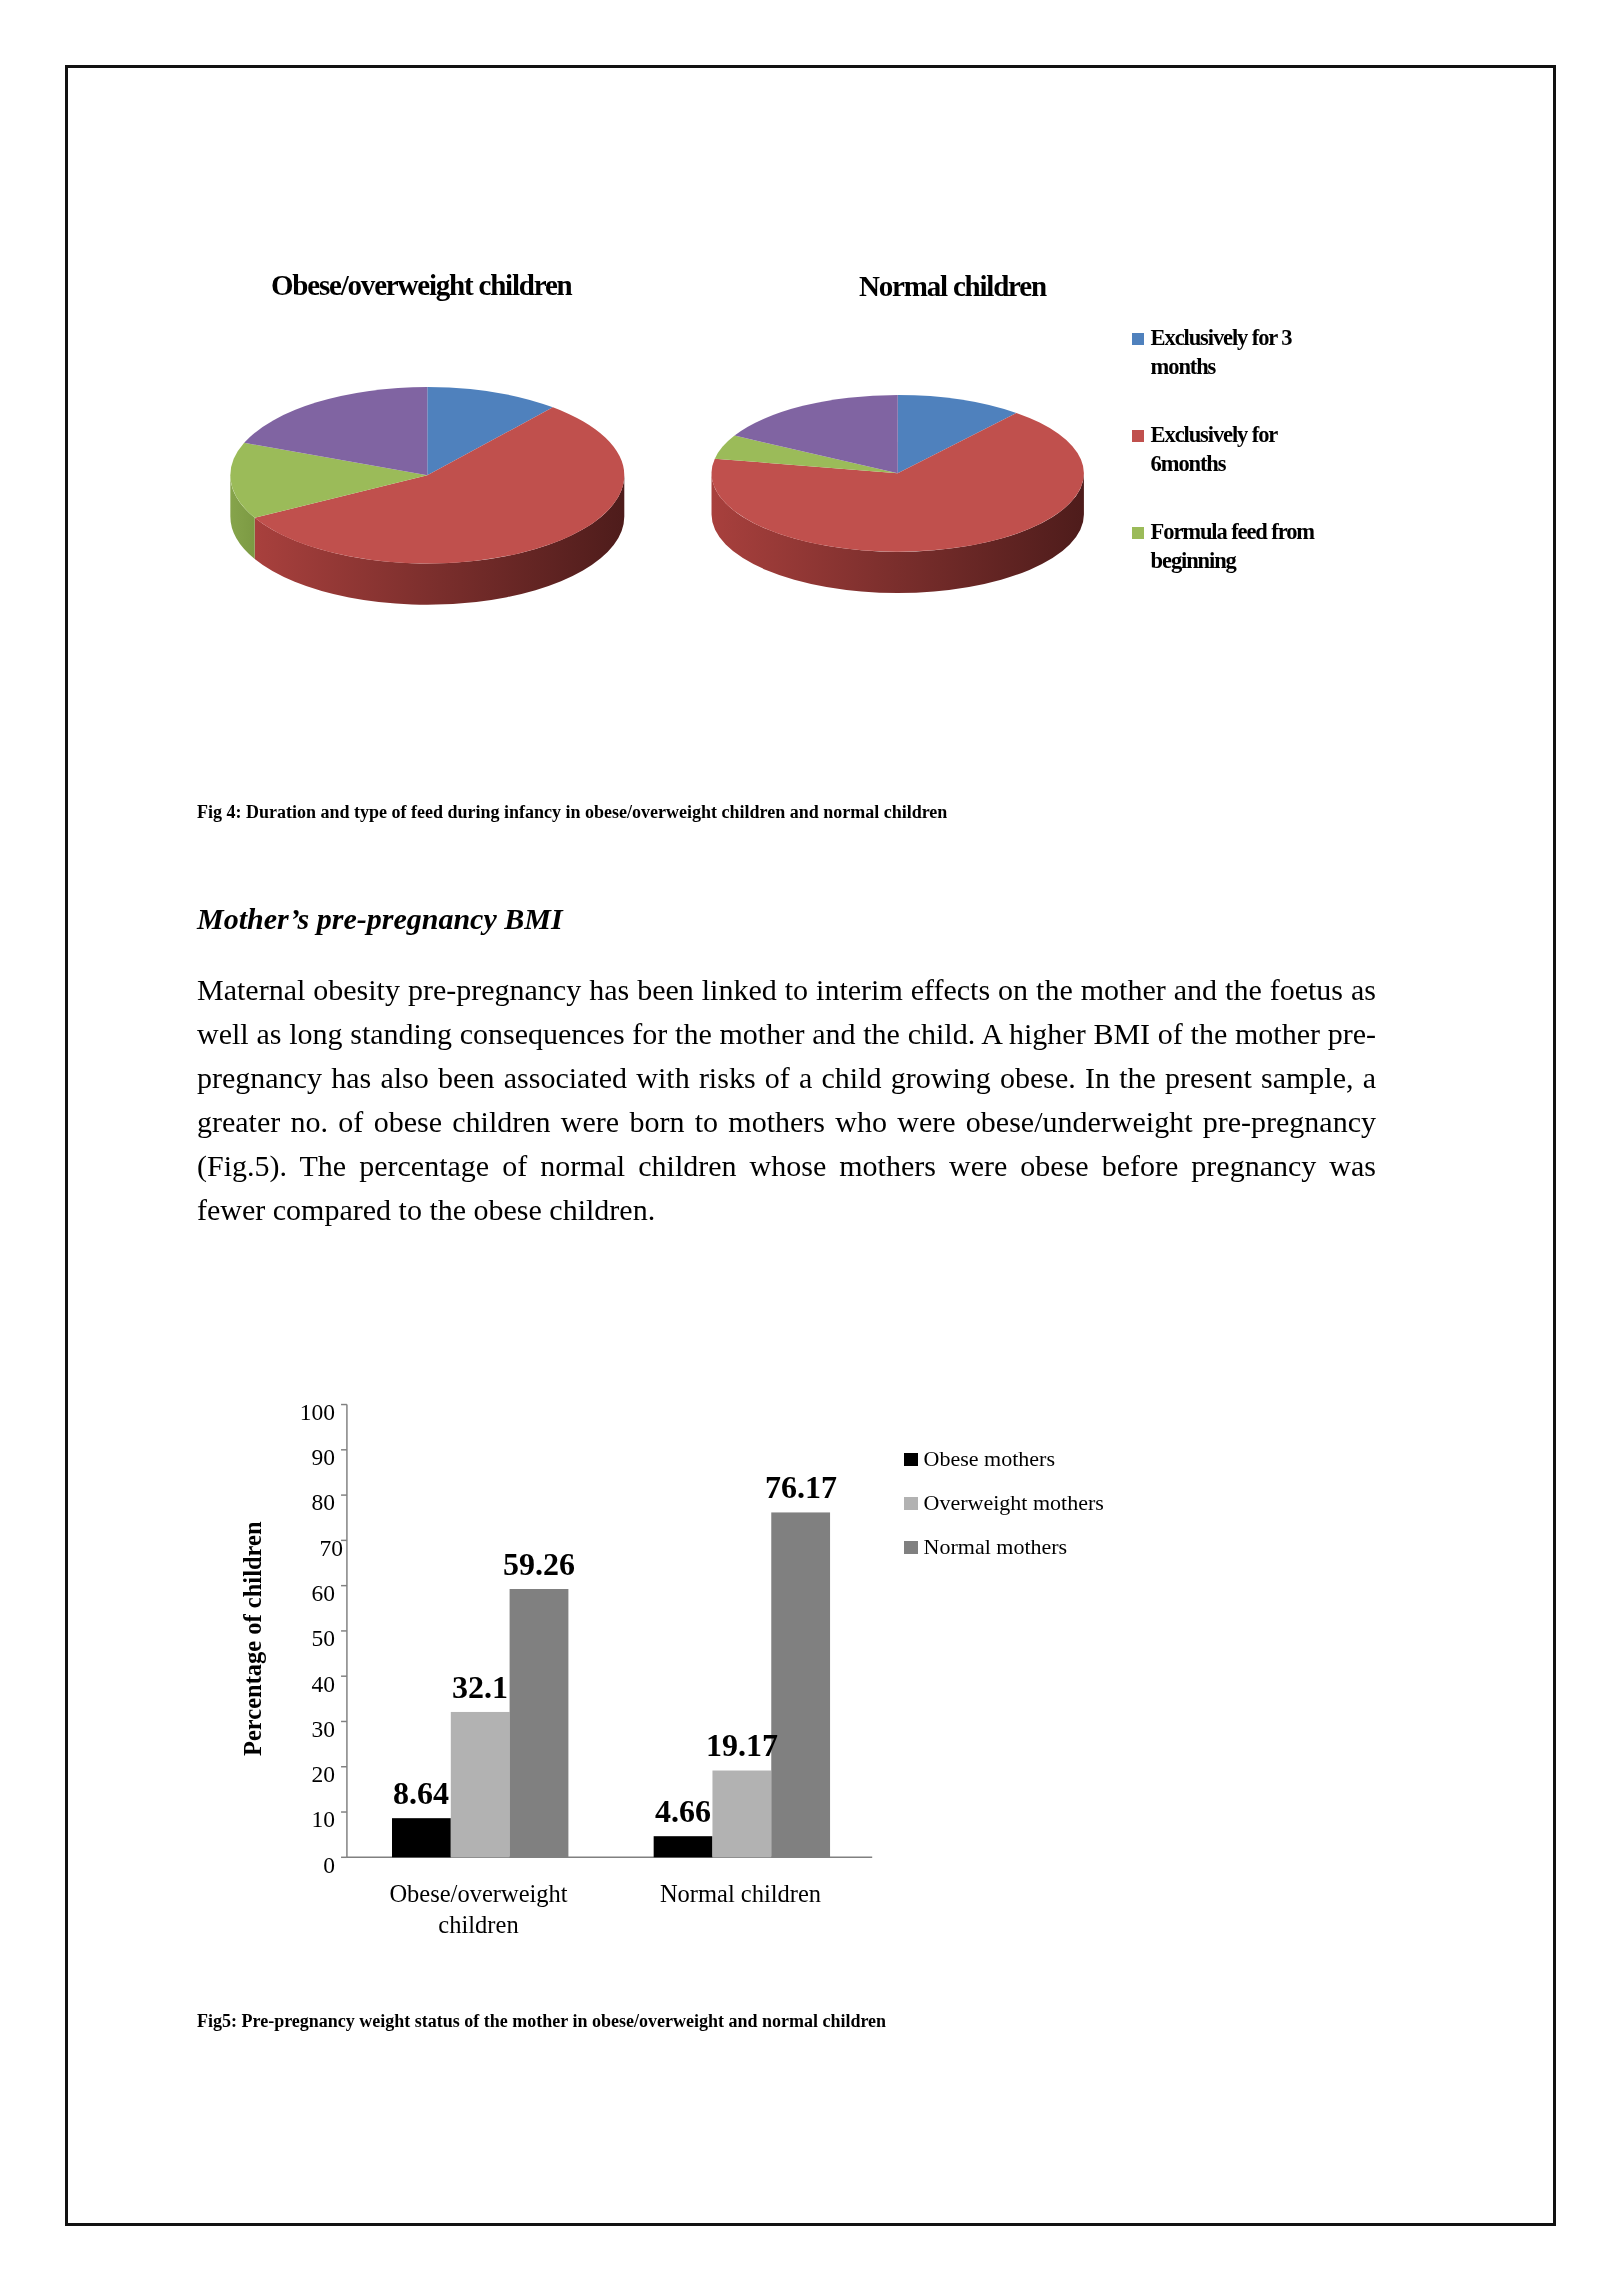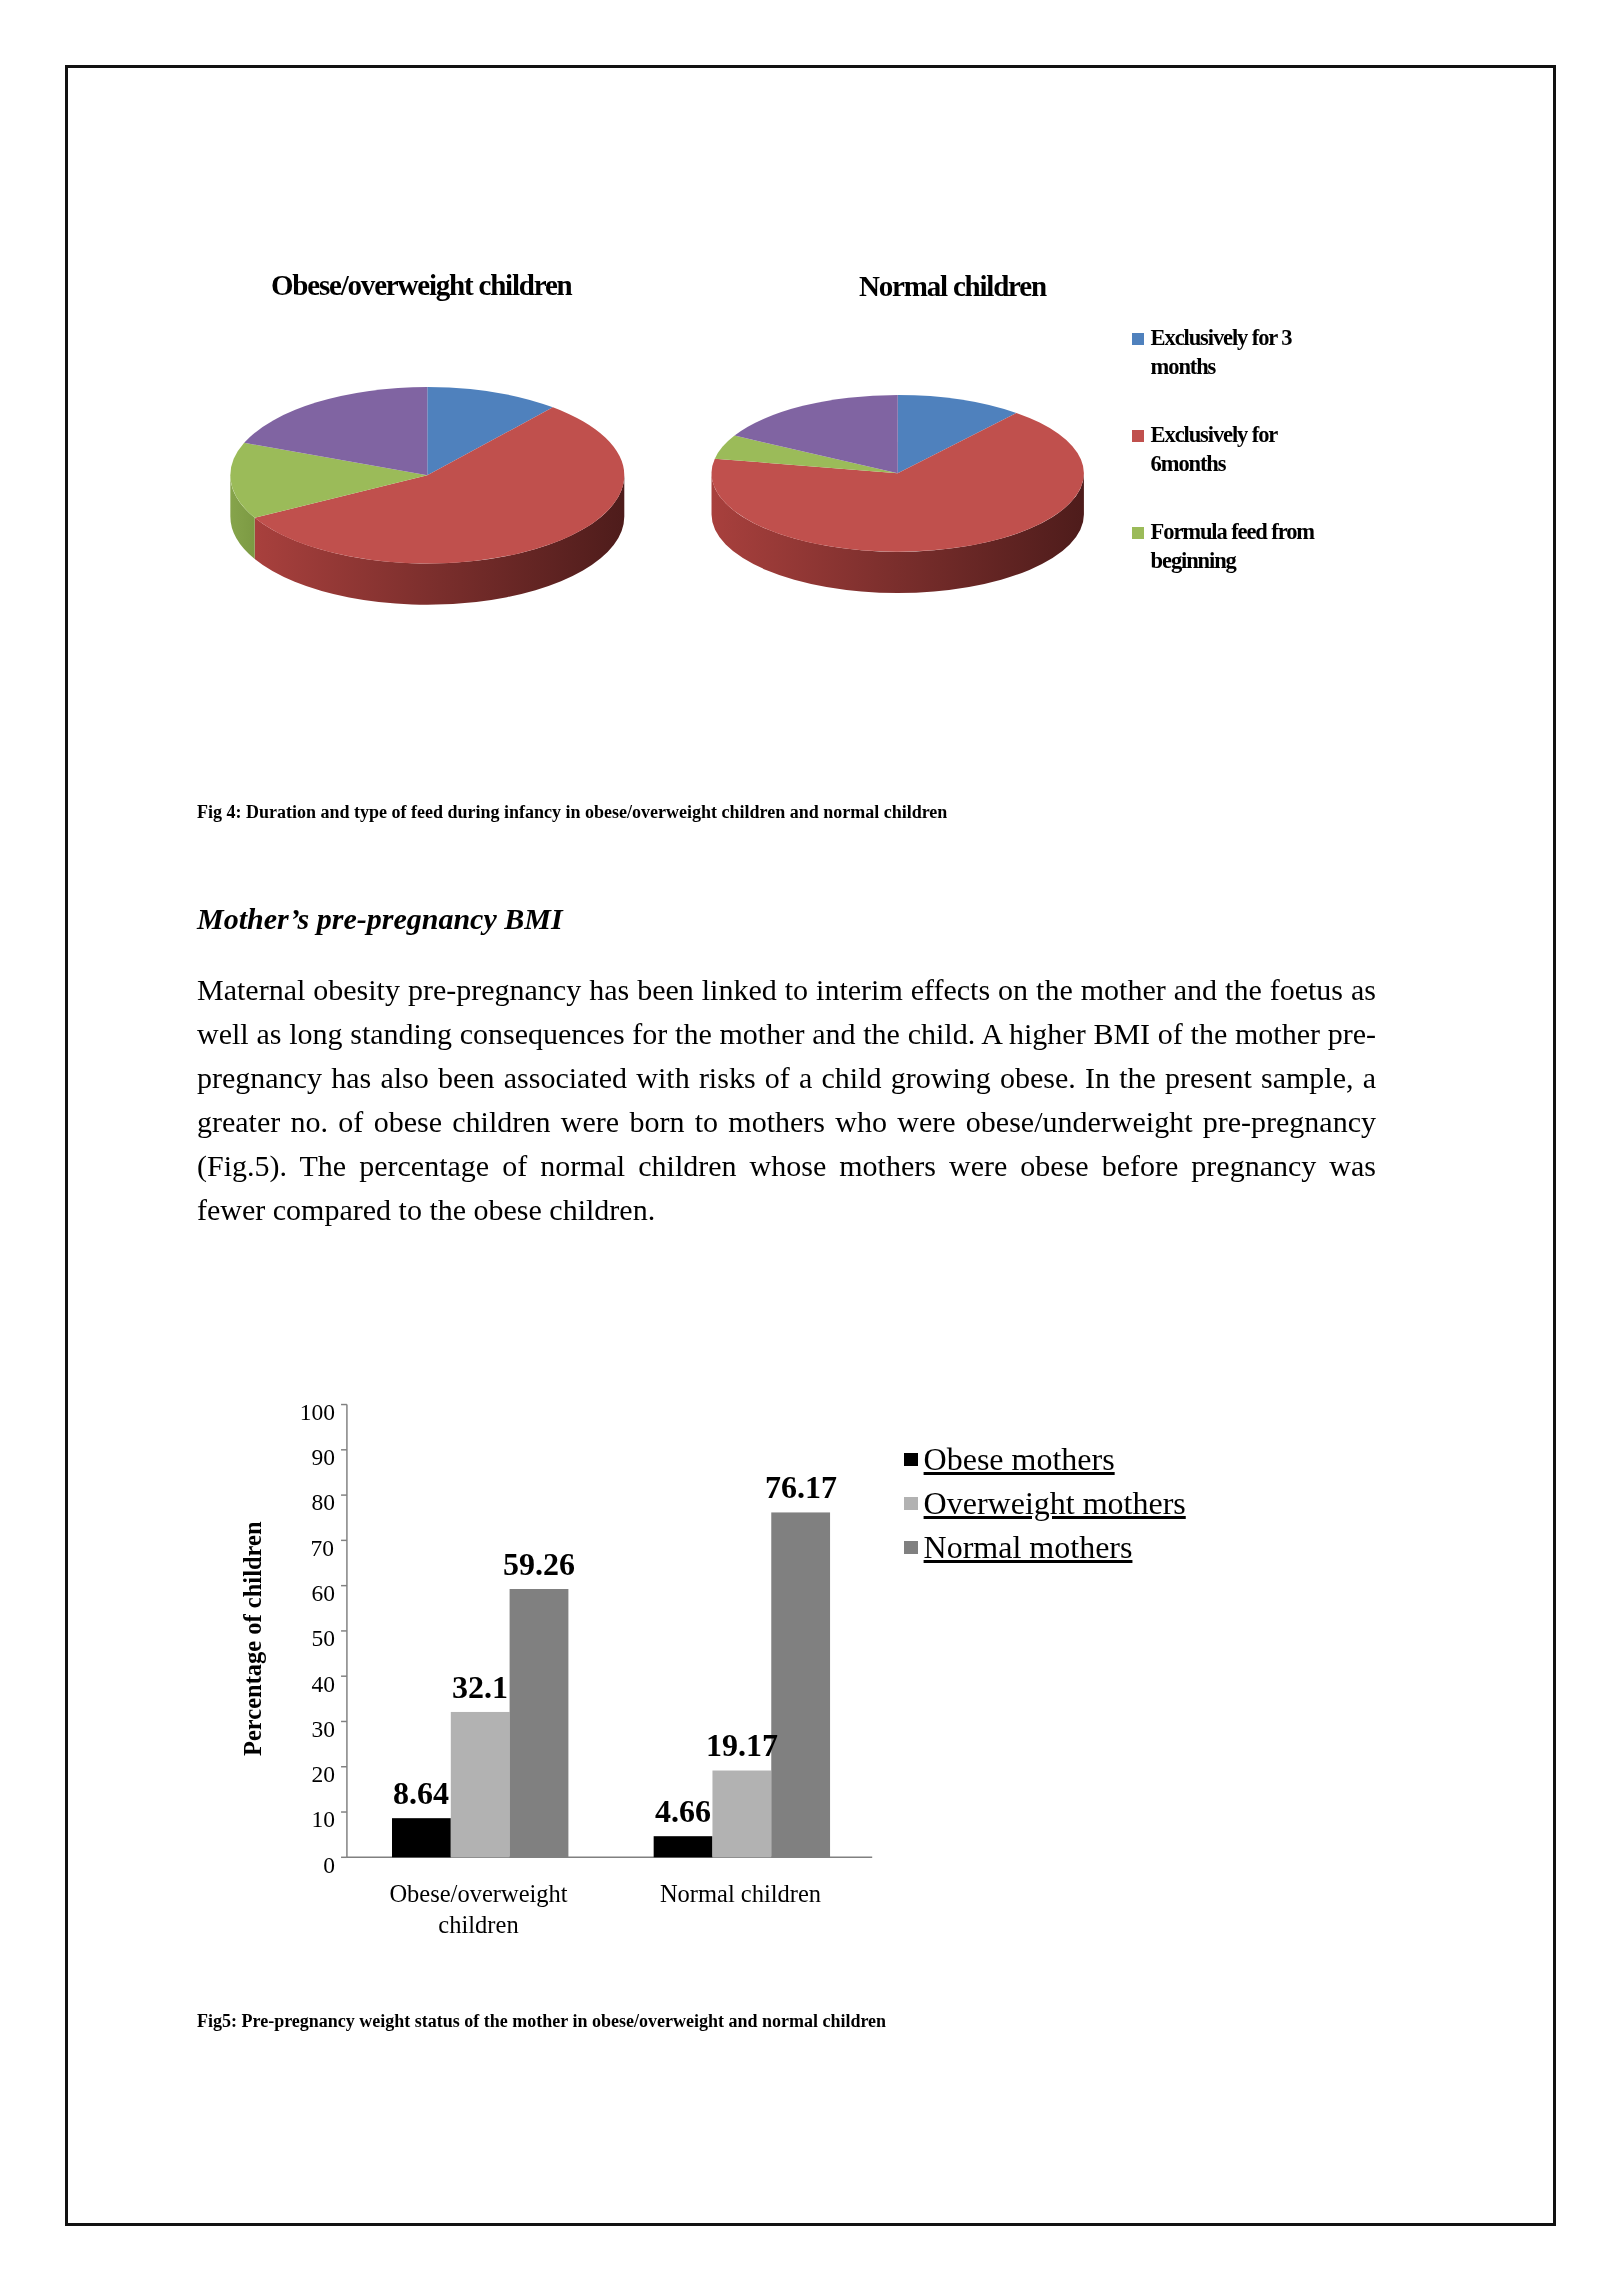--- a/index.html
+++ b/index.html
@@ -10,21 +10,21 @@
   .abs { position: absolute; }
   .pie-title { font-weight: bold; font-size: 29px; letter-spacing: -1.2px; white-space: nowrap; }
   .pie-legend { position: absolute; left: 1129px; top: 323px; width: 255px; }
   .pl-item { position: relative; padding-left: 21.6px; font-weight: bold; font-size: 22.5px;
              line-height: 29px; letter-spacing: -1.1px; margin-bottom: 39px; }
   .pl-swatch { position: absolute; left: 2.9px; top: 9.8px; width: 11.8px; height: 11.8px; }
   .caption { font-weight: bold; font-size: 18px; line-height: 40px; text-align: justify;
              text-align-last: left; }
   .heading { font-weight: bold; font-size: 30px; font-style: italic; }
   .body-text { font-size: 30px; line-height: 44px; text-align: justify; text-align-last: left; }
-  .bar-legend { position: absolute; left: 904px; top: 1437px; font-size: 32px; text-decoration: underline; }
+  .bar-legend { position: absolute; left: 904px; top: 1437px; font-size: 22px; }
   .bl-item { position: relative; padding-left: 19.6px; height: 44px; line-height: 44px; }
   .bl-swatch { position: absolute; left: 0; top: 15.7px; width: 13.7px; height: 13.7px; }
   .tick-label { position: absolute; font-size: 23.5px; text-align: right; width: 59px; margin-top: 8px; }
   .value-label { position: absolute; font-weight: bold; font-size: 32px; text-align: center; width: 88px; }
   .cat-label { position: absolute; font-size: 24.5px; text-align: center; line-height: 31px; }
   .y-title { position: absolute; font-weight: bold; font-size: 24.5px; white-space: nowrap;
              transform-origin: left top; transform: rotate(-90deg); }
 </style>
 </head>
 <body>
@@ -89,21 +89,21 @@
 <div class="y-title" style="left:239px; top:1756px;">Percentage of children</div>
 
 <div id="y-ticks">
     <div class="tick-label" style="left: 276px; top: 1844px;">0</div>
     <div class="tick-label" style="left: 276px; top: 1798px;">10</div>
     <div class="tick-label" style="left: 276px; top: 1753px;">20</div>
     <div class="tick-label" style="left: 276px; top: 1708px;">30</div>
     <div class="tick-label" style="left: 276px; top: 1663px;">40</div>
     <div class="tick-label" style="left: 276px; top: 1617px;">50</div>
     <div class="tick-label" style="left: 276px; top: 1572px;">60</div>
-    <div class="tick-label" style="left: 275px; top: 1527px;">70</div>
+    <div class="tick-label" style="left: 284px; top: 1527px;">70</div>
     <div class="tick-label" style="left: 276px; top: 1481px;">80</div>
     <div class="tick-label" style="left: 276px; top: 1436px;">90</div>
     <div class="tick-label" style="left: 276px; top: 1391px;">100</div>
   </div>
 
 <svg class="abs" id="bar-svg" style="left:0; top:1372px;" width="980" height="510" viewBox="0 0 1000 520">
     <line x1="354" y1="33" x2="354" y2="495" stroke="#808080" stroke-width="1.5"></line>
     <line x1="354" y1="495" x2="890" y2="495" stroke="#808080" stroke-width="1.5"></line>
     <line x1="348" y1="495" x2="354" y2="495" stroke="#808080" stroke-width="1.5"></line>
     <line x1="348" y1="448.79999999999995" x2="354" y2="448.79999999999995" stroke="#808080" stroke-width="1.5"></line>

